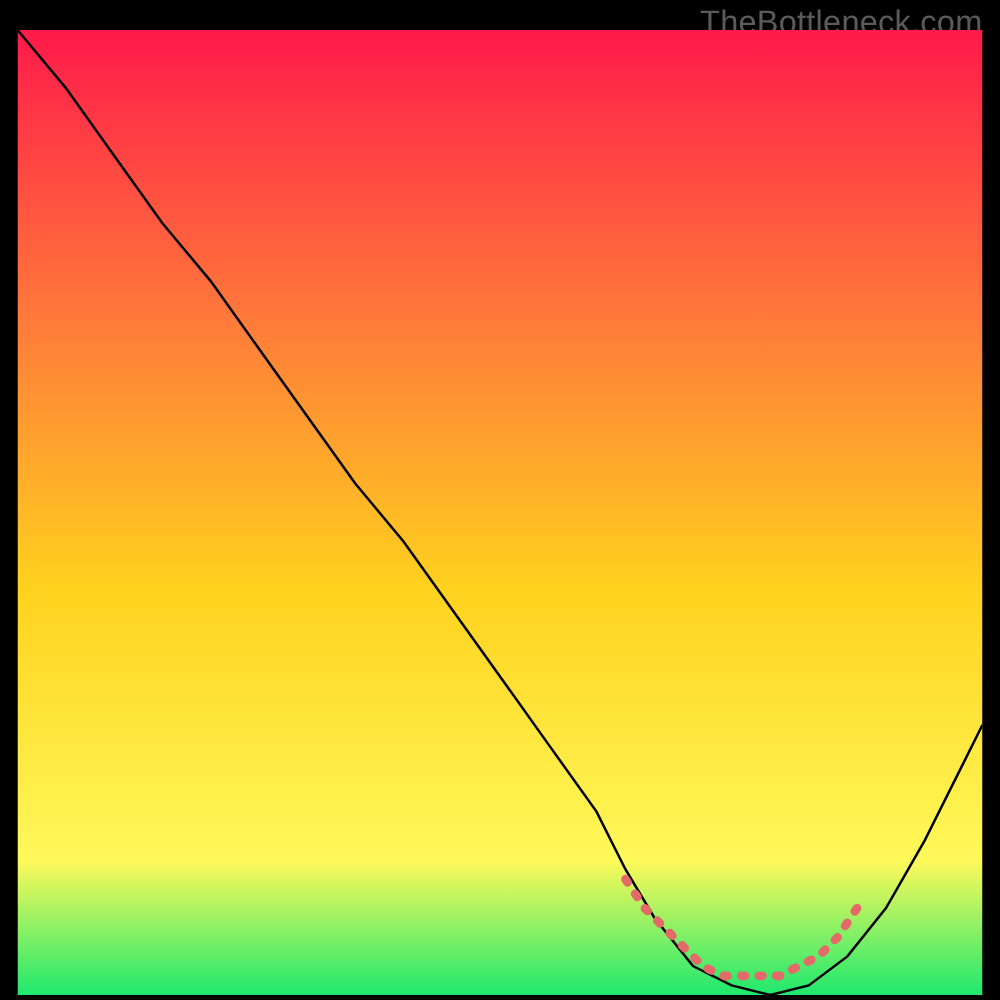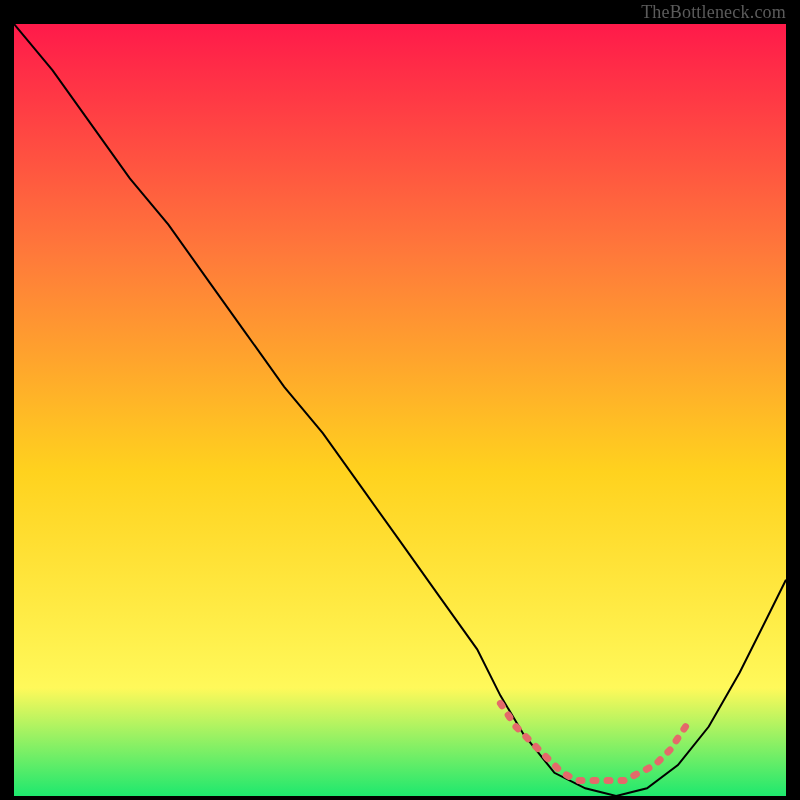--- a/index.html
+++ b/index.html
@@ -17,24 +17,23 @@
     top: 24px;
     width: 772px;
     height: 772px;
     background: #000;
   }
   .watermark {
     position: absolute;
     top: 2px;
     right: 14px;
     color: #5b5b5b;
-    font-size: 18px;
+    font-size: 26px;
     font-weight: 500;
     letter-spacing: 0.2px;
-    font-family: Liberation Serif, serif;
   }
   .plot {
     position: absolute;
     left: 14px;
     top: 24px;
     width: 772px;
     height: 772px;
   }
   .plot svg {
     display: block;

